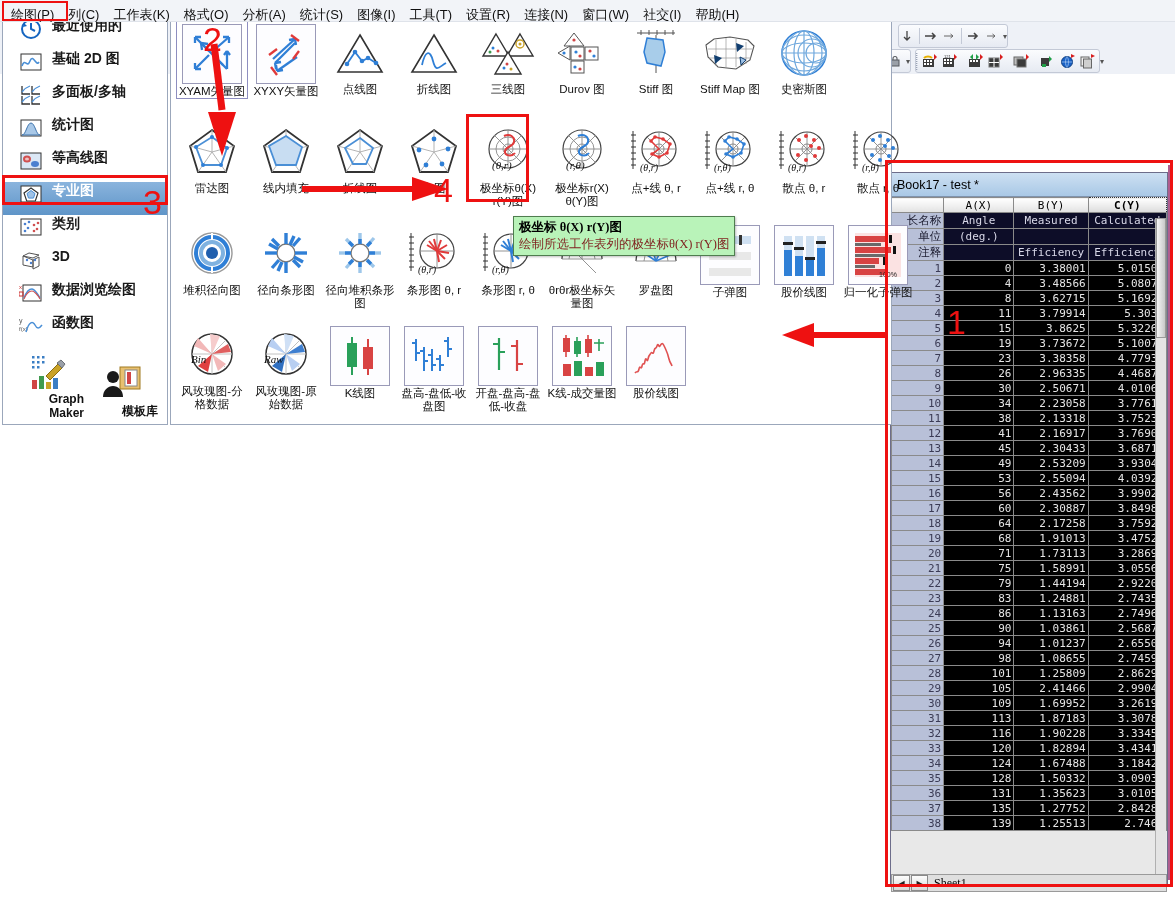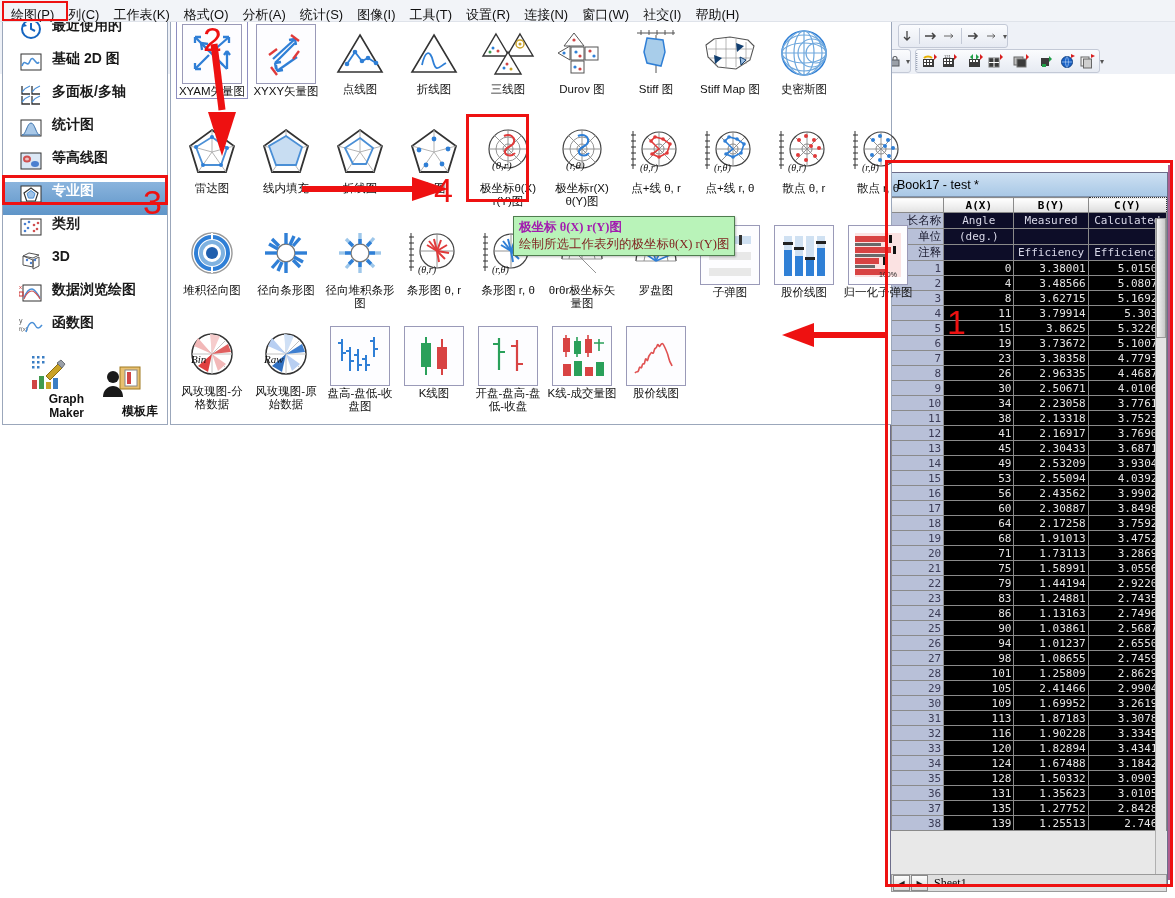--- a/index.html
+++ b/index.html
@@ -182,21 +182,21 @@
   #tooltip{
     left:513px;top:216px;
     background:#b9f3b9;
     border:1px solid #4f7d4f;
     padding:2px 5px 3px 5px;
     z-index:70;
     font-family:"Liberation Serif","DejaVu Serif",serif;
     line-height:1.32;
     box-shadow:1px 1px 2px rgba(0,0,0,.25);
   }
-  #tooltip .tt-title{font-size:12.5px;font-weight:bold;color:#a21caf;white-space:nowrap;}
+  #tooltip .tt-title{font-size:12.5px;font-weight:bold;color:#000000;white-space:nowrap;}
   #tooltip .tt-desc{font-size:12.5px;color:#7f1d1d;white-space:nowrap;}
 
   
   .ann-num{
     position:absolute;
     color:#ee1111;
     font-family:"Liberation Sans",sans-serif;
     font-size:30px;
     font-weight:400;
     z-index:80;
@@ -233,21 +233,21 @@
     height:15px;
     box-sizing:border-box;
     overflow:hidden;
     white-space:nowrap;
   }
   th.colh{
     background:linear-gradient(#ffffff,#e2e2e2);
     color:#000;font-size:11px;text-align:center;
     font-family:"DejaVu Sans Mono","Liberation Mono",monospace;
     height:19px;
-    font-weight:bold;
+    font-weight:normal;
   }
   th.colh.sel{
     background:linear-gradient(#ffffff,#dcdcdc);
     font-weight:bold;
     border:1px dotted #333;
   }
   th.corner{background:linear-gradient(#ffffff,#e2e2e2);width:52px;}
   td.rhdr{
     background:#b8c0d8;color:#3b3b55;text-align:right;
     width:52px;font-size:11px;
@@ -1256,51 +1256,51 @@
           <path d="M26 24l-4 18-10-6z" fill="#2f6fc0"></path>
           <text x="4" y="33" font-size="11" font-style="italic" font-family="serif" fill="#111">Raw</text>
         </svg>
       </span>
       <span class="glbl">风玫瑰图-原始数据</span>
     </div>
 
     <div class="gitem framed">
       <span class="gicon">
         <svg width="50" height="50" viewBox="0 0 50 50">
+          <g stroke="#2aa05a" stroke-width="2">
+              <path d="M17 6v38"></path>
+            </g>
+          <rect x="12" y="12" width="10" height="24" fill="#2aa05a"></rect>
+          <g stroke="#d84343" stroke-width="2">
+              <path d="M33 8v36"></path>
+            </g>
+          <rect x="28" y="16" width="10" height="22" fill="#d84343"></rect>
+        </svg>
+      </span>
+      <span class="glbl">K线图</span>
+    </div>
+
+    <div class="gitem framed">
+      <span class="gicon">
+        <svg width="50" height="50" viewBox="0 0 50 50">
           <g stroke="#2f7fd6" stroke-width="2" fill="none">
             <path d="M7 8v22"></path>
               <path d="M3 12h4M7 22h4"></path>
             <path d="M15 16v24"></path>
               <path d="M11 20h4M15 30h4"></path>
             <path d="M23 18v22"></path>
               <path d="M19 24h4M23 34h4"></path>
             <path d="M31 24v16"></path>
               <path d="M27 28h4M31 34h4"></path>
             <path d="M39 6v20"></path>
               <path d="M35 10h4M39 18h4"></path>
           </g>
         </svg>
       </span>
       <span class="glbl">盘高-盘低-收盘图</span>
-    </div>
-
-    <div class="gitem framed">
-      <span class="gicon">
-        <svg width="50" height="50" viewBox="0 0 50 50">
-          <g stroke="#2aa05a" stroke-width="2">
-              <path d="M17 6v38"></path>
-            </g>
-          <rect x="12" y="12" width="10" height="24" fill="#2aa05a"></rect>
-          <g stroke="#d84343" stroke-width="2">
-              <path d="M33 8v36"></path>
-            </g>
-          <rect x="28" y="16" width="10" height="22" fill="#d84343"></rect>
-        </svg>
-      </span>
-      <span class="glbl">K线图</span>
     </div>
 
     <div class="gitem framed">
       <span class="gicon">
         <svg width="50" height="50" viewBox="0 0 50 50">
           <g stroke="#2aa05a" stroke-width="2.2" fill="none">
               <path d="M16 7v32"></path>
               <path d="M10 13h6M16 21h6"></path>
             </g>
           <g stroke="#d84343" stroke-width="2.2" fill="none">

